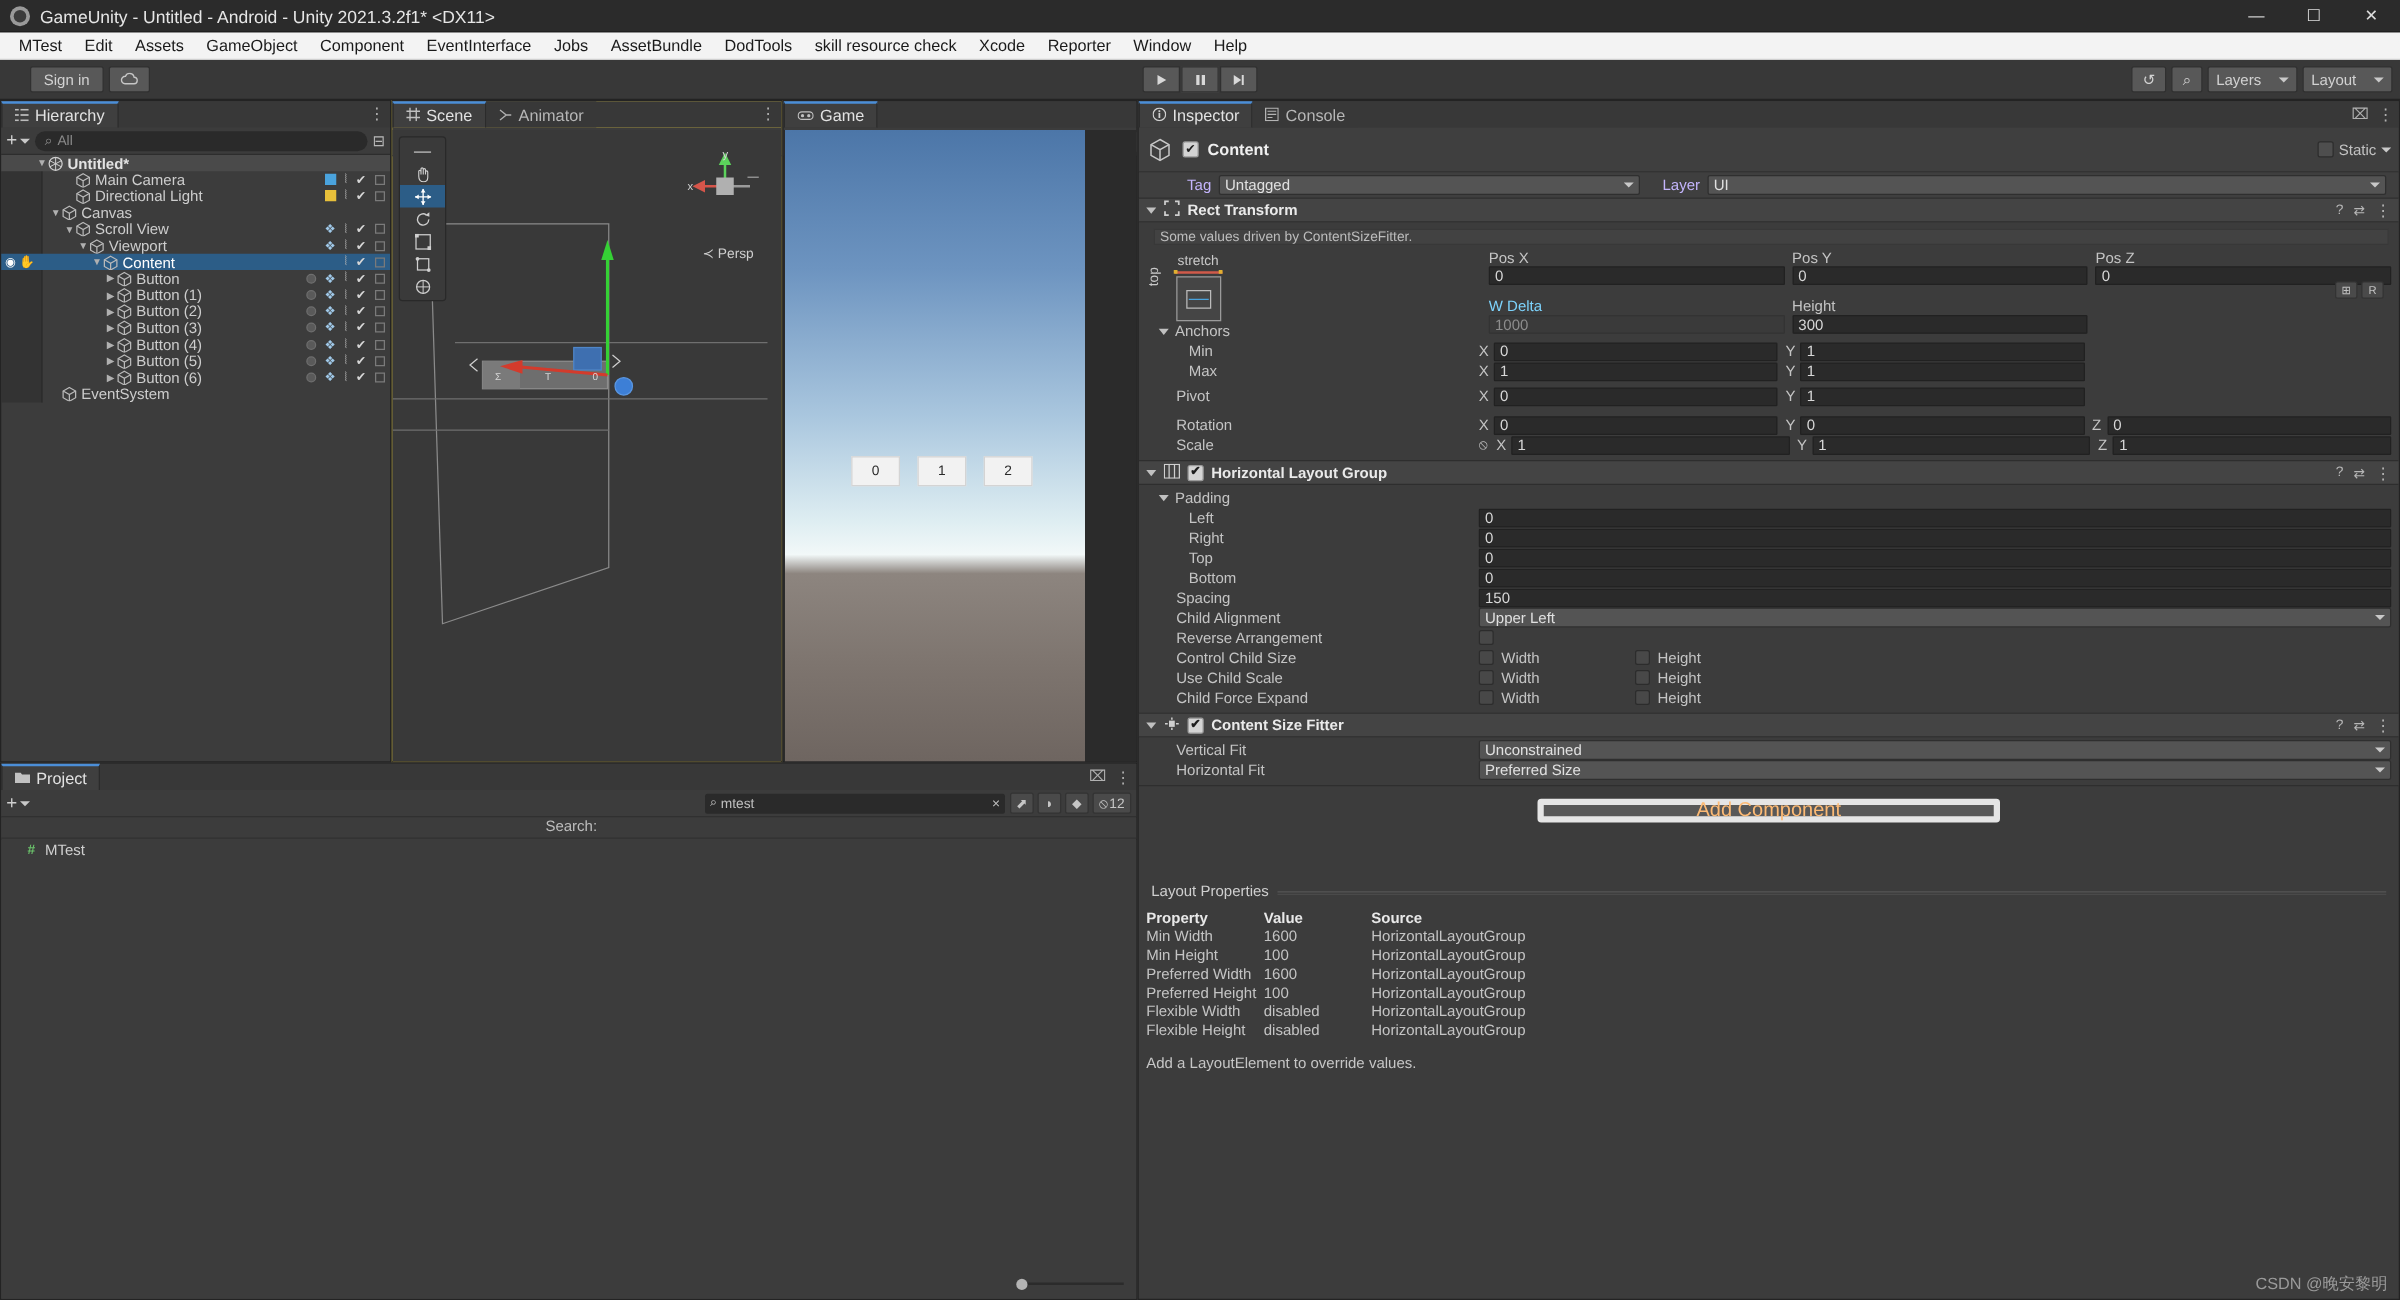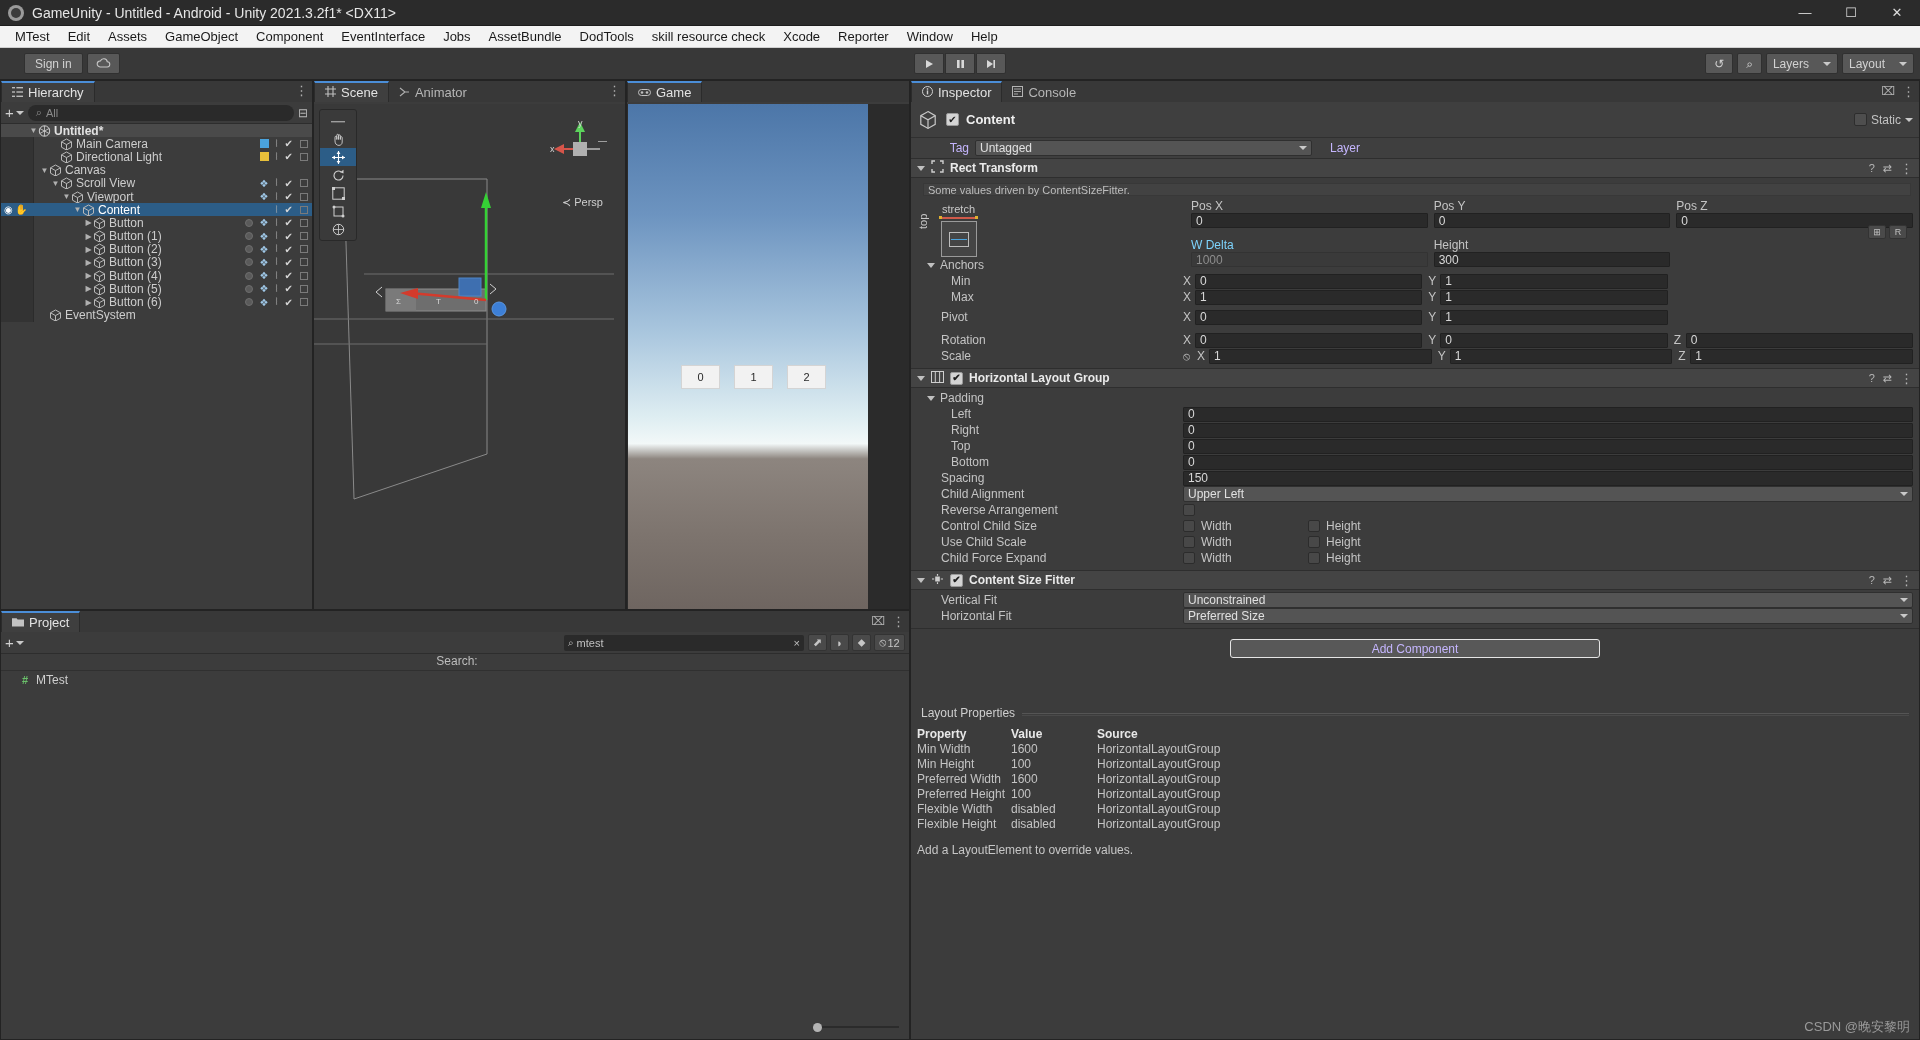--- a/index.html
+++ b/index.html
@@ -325,23 +325,23 @@
   .bp {
     width:18px;height:14px;background:#4a4a4a;border:1px solid #333;border-radius:2px;
     display:flex;align-items:center;justify-content:center;font-size:9px;color:#c2c2c2;
   }
   .cbrow { display:flex; align-items:center; gap:6px; }
   .cb-small {
     width:12px;height:12px;background:#484848;border:1px solid #2c2c2c;border-radius:2px;
   }
   .addcomp-wrap { display:flex; justify-content:center; padding:10px 0 8px 0; }
   .addcomp {
-    width:370px; height:19px; background:#585858; border:1px solid #e5e5e5;
+    width:370px; height:19px; background:#585858; border:5px solid #e5e5e5;
     border-radius:3px; display:flex; align-items:center; justify-content:center;
-    font-size:12px; color:#c4b5fd;
+    font-size:16px; color:#fdba74;
   }
   .sep-title {
     display:flex; align-items:center; gap:7px; padding:0 10px; height:18px;
     font-size:12px; color:#cfcfcf;
   }
   .sep-title .line { flex:1; height:1px; background:#555; box-shadow:0 2px 0 #4a4a4a; }
   .lp-table { padding:4px 0 0 0; font-size:12px; }
   .lp-row { display:flex; height:15px; align-items:center; }
   .lp-row.head { font-weight:bold; color:#e8e8e8; }
   .lp-c1 { width:100px; padding-left:6px; }
@@ -1018,20 +1018,24 @@
         </div>
       </div>
 
       <div class="tag-row">
         <span class="lbl" style="width:50px;text-align:right;">Tag</span>
         <div class="dropdown" style="width:337px;">
           <span>Untagged</span>
           <span class="caret-d"></span>
         </div>
         <span class="lbl" style="width:42px;text-align:right;">Layer</span>
+        <div class="dropdown" style="flex:1;margin-right:2px;">
+          <span>UI</span>
+          <span class="caret-d"></span>
+        </div>
       </div>
 
       <div class="comp-header">
         <span class="fold"></span>
         <span>
           <svg width="13" height="13" viewBox="0 0 13 13">
               <path d="M1 4V1h3M12 4V1H9M1 9v3h3M12 9v3H9" fill="none" stroke="#cfcfcf" stroke-width="1.4"></path>
             </svg>
         </span>
         <span>Rect Transform</span>

